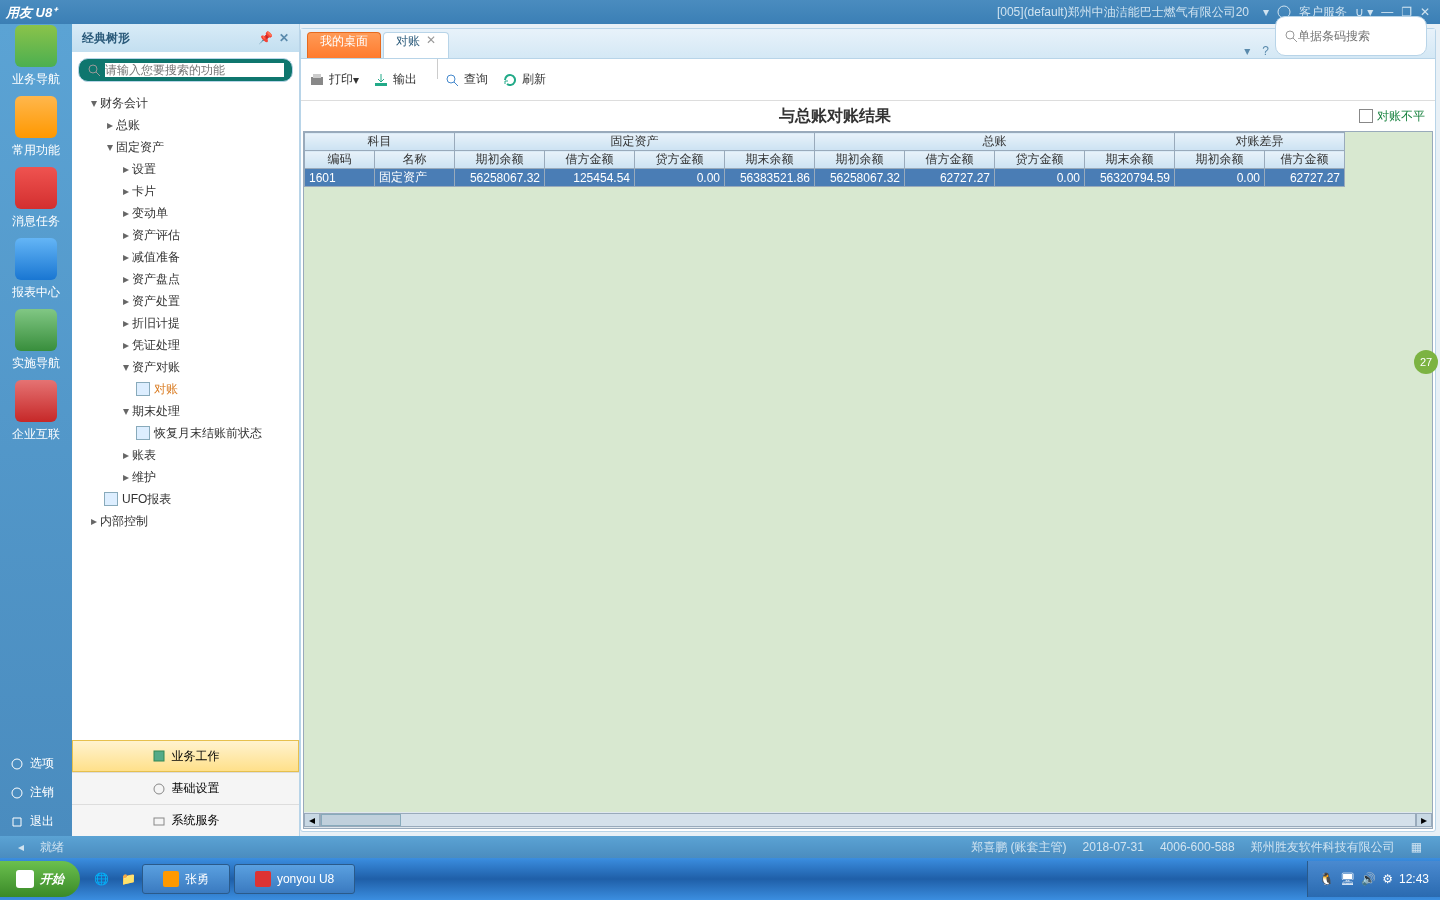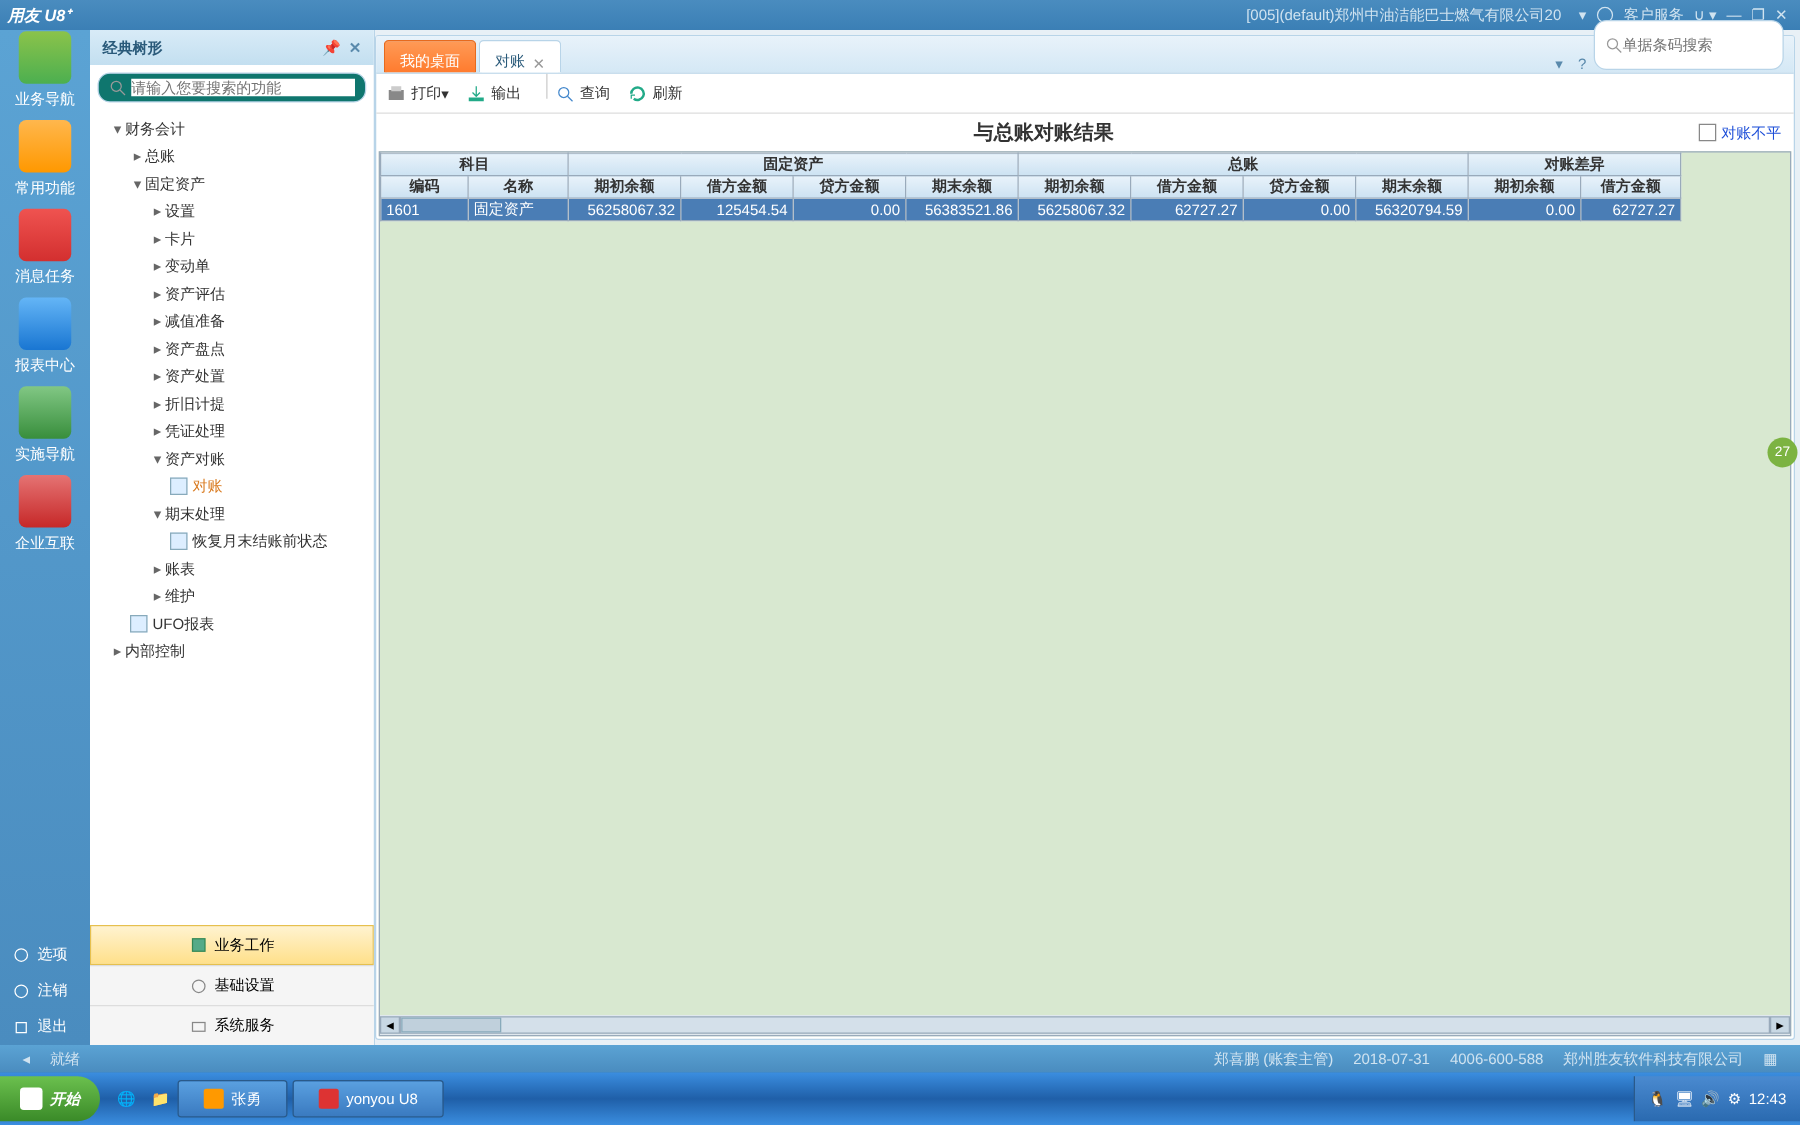--- a/index.html
+++ b/index.html
@@ -36,41 +36,41 @@
 .tree .node .arrow{width:12px;text-align:center;color:#666}
 .tree .node.active{color:#d97a1f}
 .tree .l1{padding-left:16px}.tree .l2{padding-left:32px}.tree .l3{padding-left:48px}.tree .l4{padding-left:64px}
 .tree .file-ico{width:14px;height:14px;margin-right:4px;display:inline-block;border:1px solid #8ab;background:#def}
 .side-foot{}
 .side-foot .fi{display:flex;align-items:center;justify-content:center;height:32px;border-top:1px solid #ddd;cursor:pointer;background:#f5f5f5}
 .side-foot .fi.active{background:linear-gradient(#fff3d0,#ffe08a);border:1px solid #e6c04e}
 .side-foot .fi svg,.side-foot .fi .ico2{margin-right:6px}
 .content{flex:1;background:#fff;display:flex;flex-direction:column;border:1px solid #b8d4e8;margin:4px 4px 4px 0;border-radius:3px}
 .tabbar{height:30px;background:linear-gradient(#e8f2fa,#d4e8f5);display:flex;align-items:flex-end;padding-left:6px;border-bottom:1px solid #b8d4e8}
-.tab{height:26px;padding:0 12px;display:flex;align-items:flex-end;border:1px solid #b8d4e8;border-bottom:0;border-radius:4px 4px 0 0;margin-right:2px;cursor:pointer}
+.tab{height:26px;padding:0 12px;display:flex;align-items:flex-start;border:1px solid #b8d4e8;border-bottom:0;border-radius:4px 4px 0 0;margin-right:2px;cursor:pointer}
 .tab.orange{background:linear-gradient(#ff9a56,#ff7b2e);color:#fff;border-color:#e66a1e}
 .tab.active{background:#fff;color:#2a5a7a}
 .tab .close{margin-left:6px;color:#999}
 .tabbar .sp{flex:1}
 .tabbar .rbtn{color:#5a8aac;margin:0 6px;cursor:pointer}
 .tabbar .search2{display:flex;align-items:center;border:1px solid #b8d4e8;border-radius:10px;height:40px;padding:0 8px;margin:0 8px 2px 0;background:#fff}
 .tabbar .search2 input{border:0;outline:0;width:120px;color:#999}
-.toolbar{height:32px;display:flex;padding:0 8px;border-bottom:1px solid #ddd}
+.toolbar{height:42px;display:flex;padding:0 8px;border-bottom:1px solid #ddd}
 .toolbar .tbtn{display:flex;align-items:center;margin-right:14px;cursor:pointer;color:#333}
 .toolbar .tbtn svg,.toolbar .tbtn .tico{margin-right:4px}
 .toolbar .sep{width:1px;height:20px;background:#ccc;margin:0 6px}
 .page-title-row{display:flex;align-items:center;height:30px;padding:0 10px}
 .page-title-row .sp{flex:1}
 .page-title{flex:0;white-space:nowrap;font-size:16px;font-weight:bold;color:#333;margin:0 auto}
-.chk{display:flex;align-items:center;color:#1d4ed8}
+.chk{display:flex;align-items:center;color:#15803d}
 .chk .box{width:14px;height:14px;border:1px solid #888;margin-right:4px;background:#fff}
 .grid-wrap{flex:1;background:#d8e8d0;position:relative;margin:0 2px 2px 2px;border:1px solid #9ab}
 .grid{border-collapse:collapse;background:#fff;table-layout:fixed}
 .grid th,.grid td{border:1px solid #9ab;height:18px;padding:0 4px;white-space:nowrap;overflow:hidden}
-.grid th{background:linear-gradient(#e8f2fa,#cce2f2);color:#333;font-weight:bold;text-align:center}
+.grid th{background:linear-gradient(#e8f2fa,#cce2f2);color:#333;font-weight:normal;text-align:center}
 .grid td{text-align:right}
 .grid td.l{text-align:left}
 .grid tr.sel td{background:#4a7db5;color:#fff}
 .hscroll{position:absolute;bottom:0;left:0;right:0;height:16px;background:#e0e8ee;display:flex;align-items:center}
 .hscroll .arr{width:16px;height:14px;background:#c8d8e4;border:1px solid #9ab;text-align:center;line-height:12px;cursor:pointer}
 .hscroll .track{flex:1;height:14px;background:#d4e0ea;border:1px solid #9ab;position:relative}
 .hscroll .thumb{position:absolute;height:12px;background:#c0d0dc;border:1px solid #8ab;width:80px;left:0}
 .statusbar{height:22px;background:linear-gradient(#5ba3d4,#4a8cbf);display:flex;align-items:center;color:#d0e3f0;padding:0 10px}
 .statusbar .sp{flex:1}
 .statusbar span{margin:0 8px}

